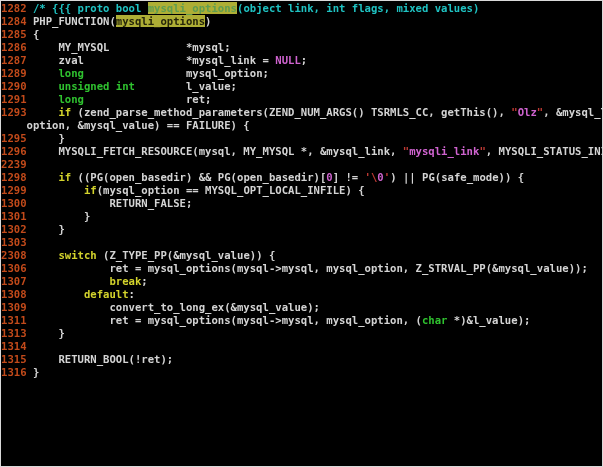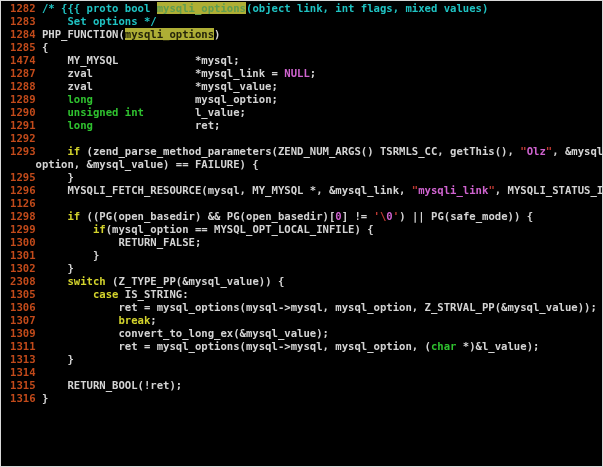--- a/index.html
+++ b/index.html
@@ -13,60 +13,58 @@
     font-size:10.6px;
     font-weight:bold;
     line-height:13px;
     padding-top:1px;
   }
   .code-row{
     white-space:pre;
     height:13px;
     overflow:hidden;
   }
-  .gutter{color:var(--line_number);padding-left:9px;}
+  .gutter{color:var(--line_number);}
   .seg-w{color:var(--text);}
   .seg-k{color:var(--keyword);}
   .seg-t{color:var(--type);}
   .seg-c{color:var(--comment);}
   .seg-m{color:var(--constant);}
   .seg-s{color:var(--special);}
   .seg-h{background:var(--match_bg);color:var(--match_text);}
   .seg-hc{background:var(--match_bg);color:var(--match_comment_text);}
 </style>
 </head>
 <body>
 
 <div id="screen" style="background: rgb(0, 0, 0); border-color: rgb(217, 217, 217);">
   <div id="code-area">
       <div class="code-row"><span class="gutter">1282 </span><span class="seg-c">/* {{{ proto bool </span><span class="seg-hc">mysqli_options</span><span class="seg-c">(object link, int flags, mixed values)</span></div>
-      <div class="code-row"><span class="gutter">1283 </span><span class="seg-c">    Set options */</span></div>
       <div class="code-row"><span class="gutter">1284 </span><span class="seg-w">PHP_FUNCTION(</span><span class="seg-h">mysqli_options</span><span class="seg-w">)</span></div>
       <div class="code-row"><span class="gutter">1285 </span><span class="seg-w">{</span></div>
-      <div class="code-row"><span class="gutter">1474 </span><span class="seg-w">    MY_MYSQL            *mysql;</span></div>
+      <div class="code-row"><span class="gutter">1286 </span><span class="seg-w">    MY_MYSQL            *mysql;</span></div>
       <div class="code-row"><span class="gutter">1287 </span><span class="seg-w">    zval                *mysql_link = </span><span class="seg-m">NULL</span><span class="seg-w">;</span></div>
-      <div class="code-row"><span class="gutter">1288 </span><span class="seg-w">    zval                *mysql_value;</span></div>
       <div class="code-row"><span class="gutter">1289 </span><span class="seg-w">    </span><span class="seg-t">long</span><span class="seg-w">                mysql_option;</span></div>
       <div class="code-row"><span class="gutter">1290 </span><span class="seg-w">    </span><span class="seg-t">unsigned int</span><span class="seg-w">        l_value;</span></div>
       <div class="code-row"><span class="gutter">1291 </span><span class="seg-w">    </span><span class="seg-t">long</span><span class="seg-w">                ret;</span></div>
-      <div class="code-row"><span class="gutter">1292 </span></div>
       <div class="code-row"><span class="gutter">1293 </span><span class="seg-w">    </span><span class="seg-k">if</span><span class="seg-w"> (zend_parse_method_parameters(ZEND_NUM_ARGS() TSRMLS_CC, getThis(), </span><span class="seg-s">"</span><span class="seg-m">Olz</span><span class="seg-s">"</span><span class="seg-w">, &amp;mysql_li</span></div>
       <div class="code-row"><span class="gutter"></span><span class="seg-w">    option, &amp;mysql_value) == FAILURE) {</span></div>
       <div class="code-row"><span class="gutter">1295 </span><span class="seg-w">    }</span></div>
       <div class="code-row"><span class="gutter">1296 </span><span class="seg-w">    MYSQLI_FETCH_RESOURCE(mysql, MY_MYSQL *, &amp;mysql_link, </span><span class="seg-s">"</span><span class="seg-m">mysqli_link</span><span class="seg-s">"</span><span class="seg-w">, MYSQLI_STATUS_INIT</span></div>
-      <div class="code-row"><span class="gutter">1126 </span></div>
+      <div class="code-row"><span class="gutter">2239 </span></div>
       <div class="code-row"><span class="gutter">1298 </span><span class="seg-w">    </span><span class="seg-k">if</span><span class="seg-w"> ((PG(open_basedir) &amp;&amp; PG(open_basedir)[</span><span class="seg-m">0</span><span class="seg-w">] != </span><span class="seg-s">'\</span><span class="seg-m">0</span><span class="seg-s">'</span><span class="seg-w">) || PG(safe_mode)) {</span></div>
       <div class="code-row"><span class="gutter">1299 </span><span class="seg-w">        </span><span class="seg-k">if</span><span class="seg-w">(mysql_option == MYSQL_OPT_LOCAL_INFILE) {</span></div>
       <div class="code-row"><span class="gutter">1300 </span><span class="seg-w">            RETURN_FALSE;</span></div>
       <div class="code-row"><span class="gutter">1301 </span><span class="seg-w">        }</span></div>
       <div class="code-row"><span class="gutter">1302 </span><span class="seg-w">    }</span></div>
+      <div class="code-row"><span class="gutter">1303 </span></div>
       <div class="code-row"><span class="gutter">2308 </span><span class="seg-w">    </span><span class="seg-k">switch</span><span class="seg-w"> (Z_TYPE_PP(&amp;mysql_value)) {</span></div>
-      <div class="code-row"><span class="gutter">1305 </span><span class="seg-w">        </span><span class="seg-k">case</span><span class="seg-w"> IS_STRING:</span></div>
       <div class="code-row"><span class="gutter">1306 </span><span class="seg-w">            ret = mysql_options(mysql-&gt;mysql, mysql_option, Z_STRVAL_PP(&amp;mysql_value));</span></div>
       <div class="code-row"><span class="gutter">1307 </span><span class="seg-w">            </span><span class="seg-k">break</span><span class="seg-w">;</span></div>
+      <div class="code-row"><span class="gutter">1308 </span><span class="seg-w">        </span><span class="seg-k">default</span><span class="seg-w">:</span></div>
       <div class="code-row"><span class="gutter">1309 </span><span class="seg-w">            convert_to_long_ex(&amp;mysql_value);</span></div>
       <div class="code-row"><span class="gutter">1311 </span><span class="seg-w">            ret = mysql_options(mysql-&gt;mysql, mysql_option, (</span><span class="seg-t">char</span><span class="seg-w"> *)&amp;l_value);</span></div>
       <div class="code-row"><span class="gutter">1313 </span><span class="seg-w">    }</span></div>
       <div class="code-row"><span class="gutter">1314 </span></div>
       <div class="code-row"><span class="gutter">1315 </span><span class="seg-w">    RETURN_BOOL(!ret);</span></div>
       <div class="code-row"><span class="gutter">1316 </span><span class="seg-w">}</span></div>
     </div>
 </div>
 
 </body></html>

